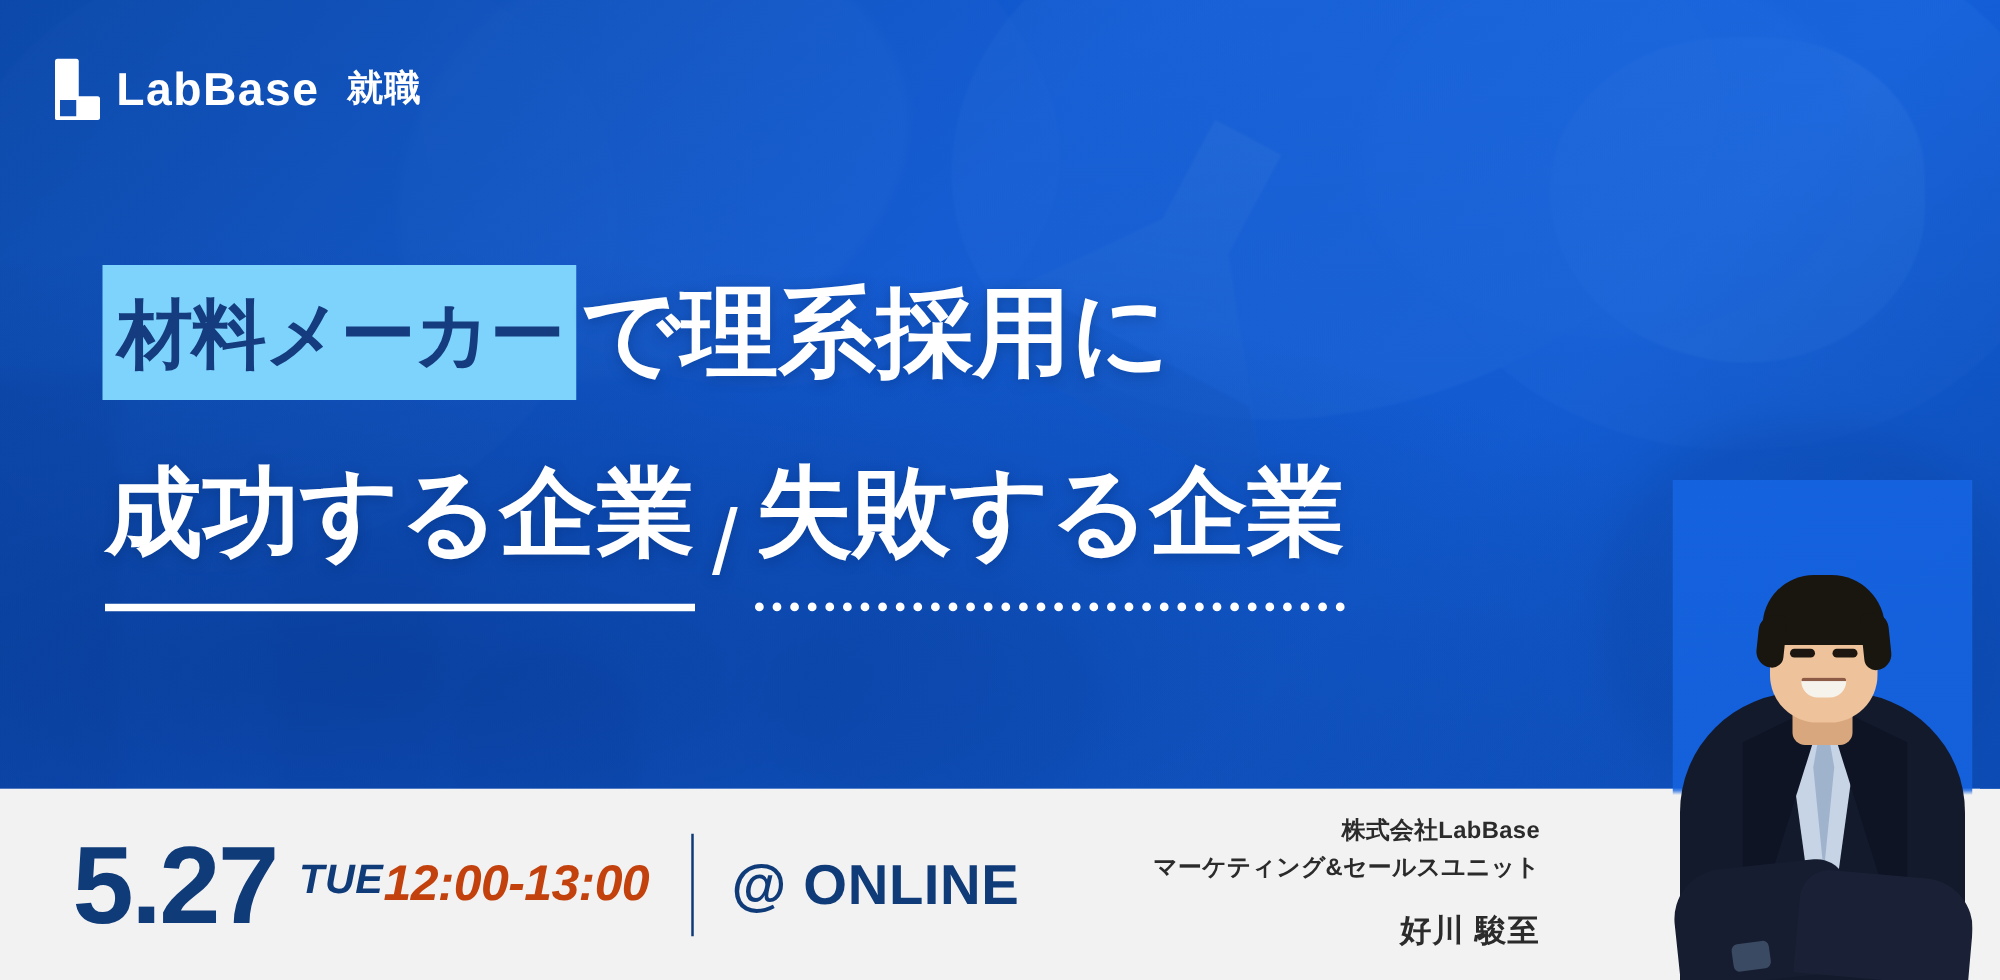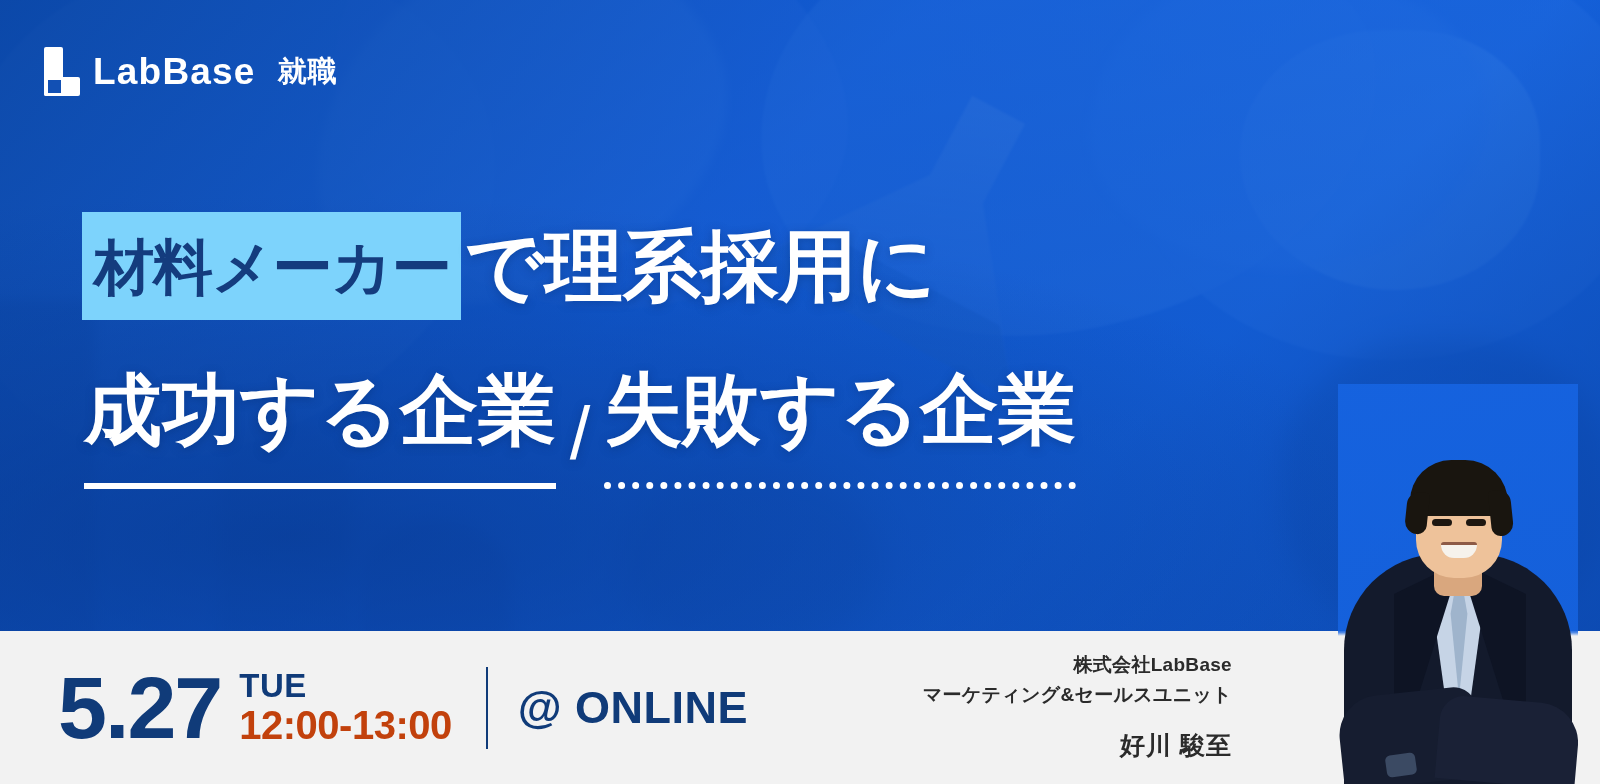--- a/index.html
+++ b/index.html
@@ -165,22 +165,23 @@
   }
   .date-big {
     color:#103B79;
     font-size:88px;
     font-weight:700;
     line-height:1;
     letter-spacing:-2px;
   }
   .date-stack {
     margin-left:18px;
-    display:flex; flex-direction:column;
+    display:flex; flex-direction:row;
     line-height:1.06;
+    font-style:italic;
   }
   .date-dow {
     color:#103B79;
     font-size:33px;
     font-weight:700;
     letter-spacing:0.5px;
   }
   .date-time {
     color:#c2410c;
     font-size:40px;

